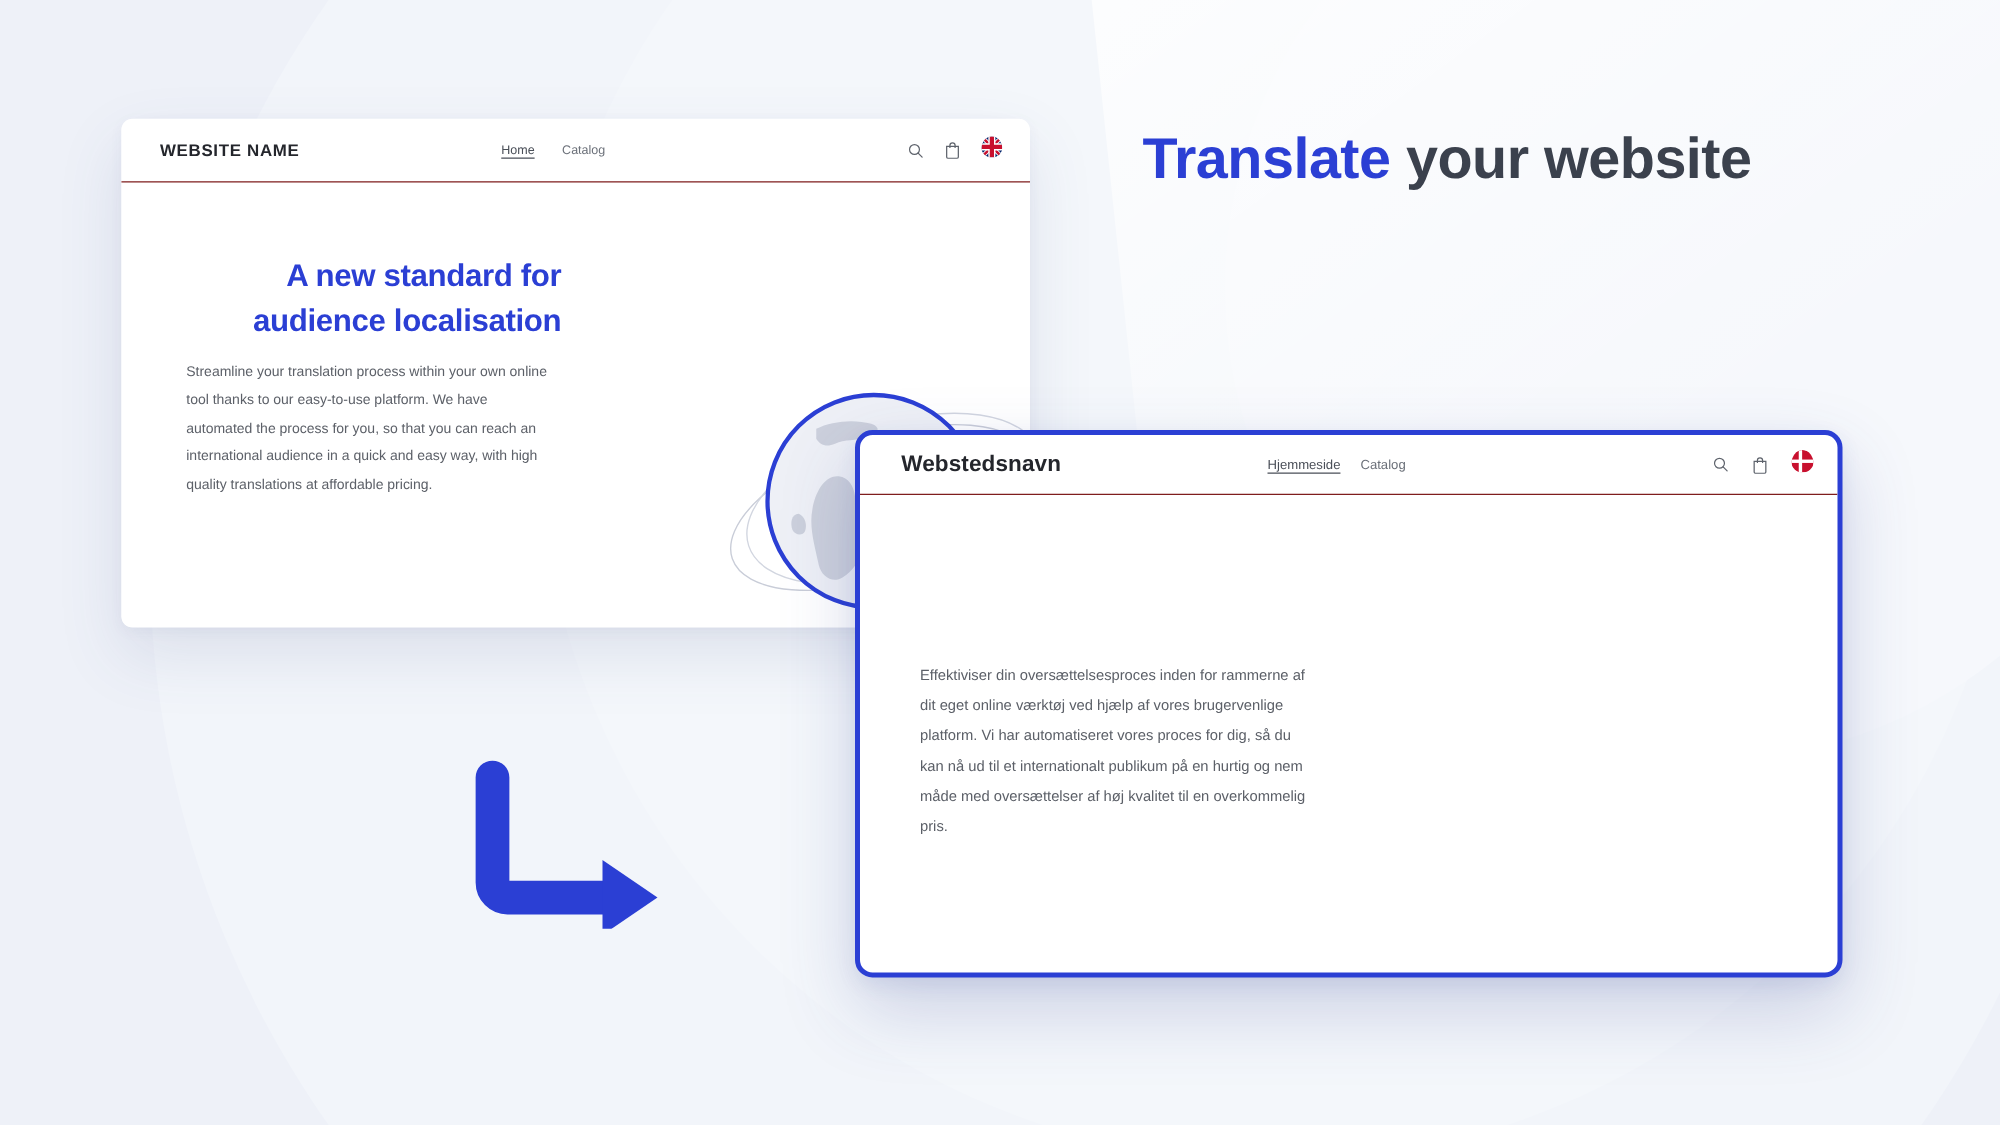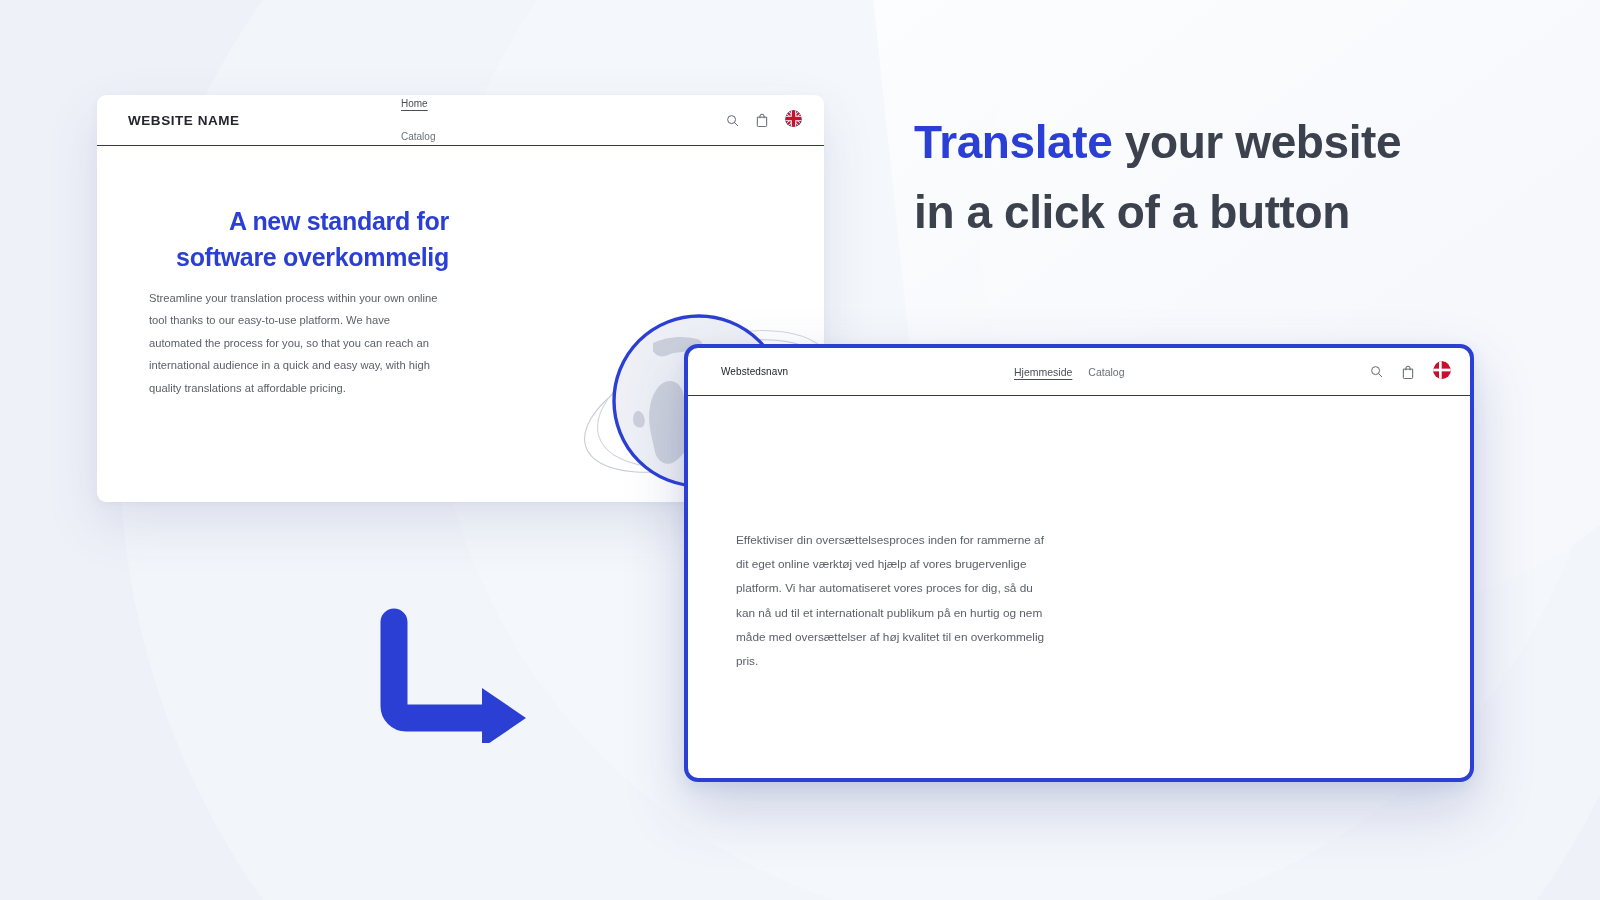--- a/index.html
+++ b/index.html
@@ -52,21 +52,21 @@
     width: 900px; height: 700px;
     background: linear-gradient(150deg, rgba(255,255,255,.85) 0%, rgba(255,255,255,0) 62%);
     transform: rotate(-6deg);
     pointer-events: none;
   }
 
   
   .headline {
     position: absolute;
     left: 914px;
-    top: 108px;
+    top: 92px;
     width: 640px;
     font-size: 46px;
     font-weight: 700;
     line-height: 1.52;
     letter-spacing: -0.4px;
     color: #3b414d;
   }
   .headline .accent { color: #2b3fd4; }
 
   
@@ -123,21 +123,21 @@
   #card-en {
     left: 97px;
     top: 95px;
     width: 727px;
     height: 407px;
     border-radius: 9px;
     box-shadow: 0 22px 52px rgba(72, 88, 140, .13), 0 3px 10px rgba(72,88,140,.05);
   }
   #card-en .topbar { height: 51px; padding-left: 31px; }
   #card-en .brand { font-size: 13.5px; font-weight: 700; letter-spacing: .55px; }
-  #card-en .navlinks { left: 304px; gap: 22px; font-size: 10px; flex-direction: column; }
+  #card-en .navlinks { left: 304px; gap: 22px; font-size: 10px; }
   #card-en .topicons { right: 22px; gap: 17px; }
   #card-en .hero-heading {
     left: 52px; top: 108px; width: 300px;
     font-size: 25px; line-height: 1.45; text-align: right;
   }
   #card-en .hero-body {
     left: 52px; top: 192px; width: 290px;
     font-size: 11.2px; line-height: 2.0;
   }
 
@@ -145,21 +145,21 @@
   #card-da {
     left: 684px;
     top: 344px;
     width: 790px;
     height: 438px;
     border: 4px solid #2b3fd4;
     border-radius: 14px;
     box-shadow: 0 26px 60px rgba(58, 74, 150, .22), 0 6px 16px rgba(58,74,150,.09);
   }
   #card-da .topbar { height: 48px; padding-left: 33px; }
-  #card-da .brand { font-size: 10px; font-weight: 400; letter-spacing: .1px; }
+  #card-da .brand { font-size: 18px; font-weight: 700; letter-spacing: .1px; }
   #card-da .navlinks { left: 326px; gap: 16px; font-size: 10.5px; }
   #card-da .topicons { right: 19px; gap: 19px; }
   #card-da .hero-heading {
     left: 48px; top: 96px; width: 330px;
     font-size: 26px; line-height: 1.52;
   }
   #card-da .hero-body {
     left: 48px; top: 180px; width: 310px;
     font-size: 11.8px; line-height: 2.05;
   }
@@ -176,21 +176,20 @@
 
 <div class="stage">
 
   <div class="bg-circle bg-circle-1"></div>
   <div class="bg-circle bg-circle-2"></div>
   <div class="bg-circle bg-circle-3"></div>
   <div class="bg-sheen"></div>
 
   <div class="headline">
     <span class="accent">Translate</span><span> your website</span><br>
-    <span>in a click of a button</span>
   </div>
 
   <div class="site-card" id="card-en">
 
     <div class="topbar">
       <div class="brand">WEBSITE NAME</div>
 
       <nav class="navlinks">
         <a class="navlink active" href="#">Home</a>
         <a class="navlink" href="#">Catalog</a>
@@ -223,21 +222,21 @@
               <path d="M30 0v60M0 30h60" stroke="#fff" stroke-width="20"></path>
               <path d="M30 0v60M0 30h60" stroke="#C8102E" stroke-width="12"></path>
             </g>
           </svg>
         </span>
       </div>
     </div>
 
     <div class="hero-heading">
       <span>A new standard for</span><br>
-      <span>software overkommelig</span>
+      <span>audience localisation</span>
     </div>
 
     <p class="hero-body">Streamline your translation process within your own online tool thanks to our easy-to-use platform. We have automated the process for you, so that you can reach an international audience in a quick and easy way, with high quality translations at affordable pricing.</p>
 
     <div class="globe-wrap" id="globe-en">
       <svg width="290" height="240" viewBox="0 0 290 240" fill="none">
         <ellipse cx="130" cy="125" rx="126" ry="55" transform="rotate(-19 130 125)" stroke="#c9cdd8" stroke-width="1.1" fill="none"></ellipse>
         <ellipse cx="140" cy="118" rx="60" ry="122" transform="rotate(72 140 118)" stroke="#d2d6e0" stroke-width="1.1" fill="none"></ellipse>
         <circle cx="124" cy="120" r="85" fill="#eef0f6" stroke="#2b3fd4" stroke-width="3.4"></circle>
         <g fill="#ccd0dc">

